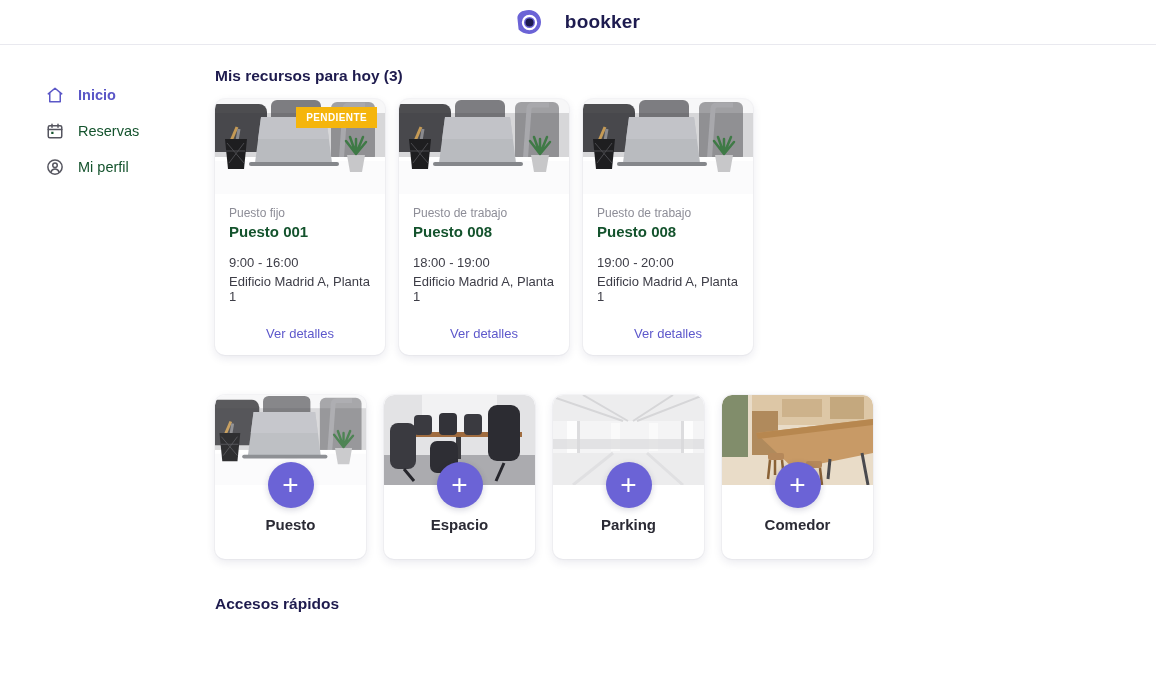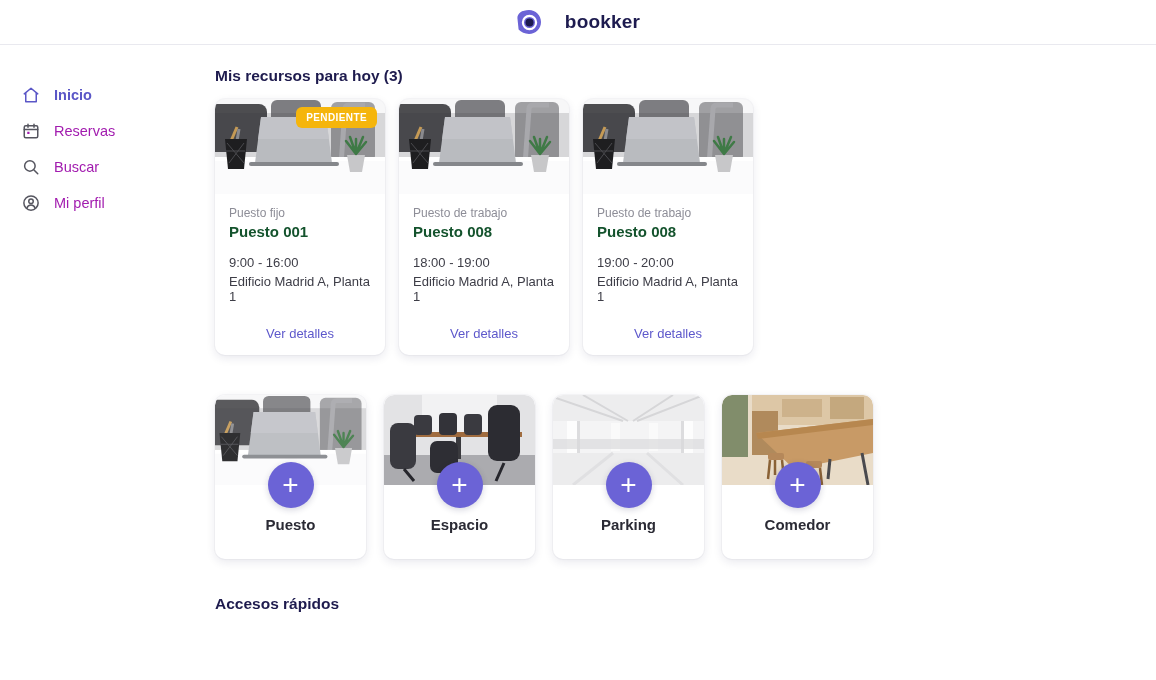--- a/index.html
+++ b/index.html
@@ -26,29 +26,29 @@
     font-weight: 700;
     color: #1d1b4f;
     letter-spacing: 0.2px;
   }
 
   
   .page-body { display: flex; height: 635px; }
   .sidebar {
     width: 215px;
     flex: 0 0 215px;
-    padding: 32px 0 0 22px;
+    padding: 32px 0 0 46px;
   }
   .side-item {
     display: flex;
     align-items: center;
     gap: 14px;
     height: 36px;
     cursor: pointer;
-    color: #a21caf;
+    color: #14532d;
     font-size: 14.5px;
   }
   .side-item .s-icon { width: 18px; height: 18px; display: flex; align-items: center; justify-content: center; }
   .side-item .s-icon svg { width: 18px; height: 18px; stroke: #55555f; }
   .side-item.active { color: #5b57c7; font-weight: 700; }
   .side-item.active .s-icon svg { stroke: #5b57c7; }
 
   .main { flex: 1; padding: 22px 0 0 0; }
 
   .section-title {
@@ -73,21 +73,21 @@
   .badge {
     position: absolute;
     top: 8px;
     right: 8px;
     background: #f5b50c;
     color: #ffffff;
     font-size: 10px;
     font-weight: 700;
     letter-spacing: 0.4px;
     padding: 5px 10px;
-    border-radius: 6px;
+    border-radius: 0;
   }
   .res-body { padding: 12px 14px 14px 14px; }
   .res-type { font-size: 12px; color: #8d8d97; }
   .res-name { font-size: 15px; font-weight: 700; color: #14532d; margin-top: 3px; }
   .res-time { font-size: 13px; color: #3d3d47; margin-top: 15px; }
   .res-loc  { font-size: 13px; color: #3d3d47; margin-top: 4px; }
   .res-link {
     display: block;
     text-align: center;
     font-size: 13px;
@@ -246,29 +246,20 @@
           <rect x="3" y="5" width="18" height="16" rx="2"></rect>
             <path d="M8 3 V7 M16 3 V7 M3 10 H21"></path>
             <rect x="7" y="13" width="3" height="3" fill="currentColor" stroke="none"></rect>
         </svg>
       </span>
       <span>Reservas</span>
     </div>
     <div class="side-item">
       <span class="s-icon">
         <svg viewBox="0 0 24 24" fill="none" stroke-width="2" stroke-linecap="round">
-          <circle cx="10.5" cy="10.5" r="7"></circle>
-            <path d="M16 16 L21 21"></path>
-        </svg>
-      </span>
-      <span>Buscar</span>
-    </div>
-    <div class="side-item">
-      <span class="s-icon">
-        <svg viewBox="0 0 24 24" fill="none" stroke-width="2" stroke-linecap="round">
           <circle cx="12" cy="12" r="9.5"></circle>
             <circle cx="12" cy="9.5" r="3"></circle>
             <path d="M6.5 19 C7.5 15.8 10 14.8 12 14.8 C14 14.8 16.5 15.8 17.5 19"></path>
         </svg>
       </span>
       <span>Mi perfil</span>
     </div>
   </div>
 
   <div class="main">

